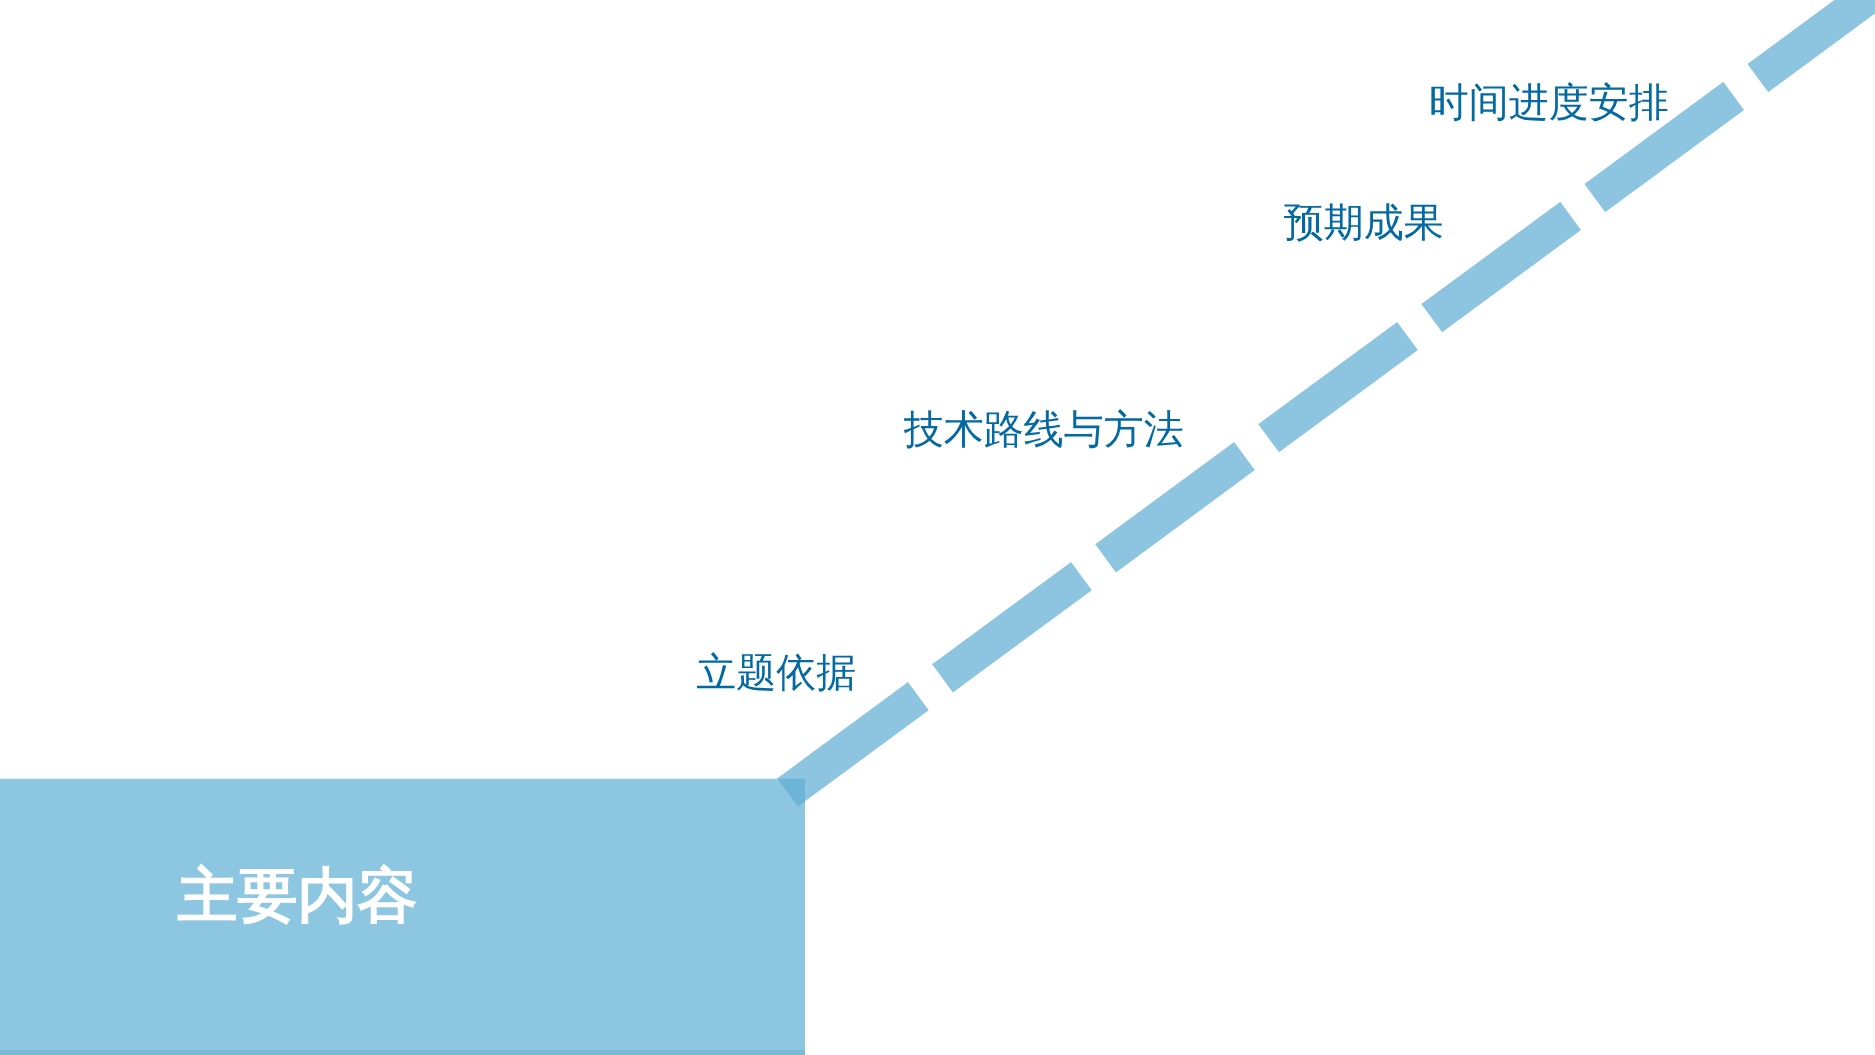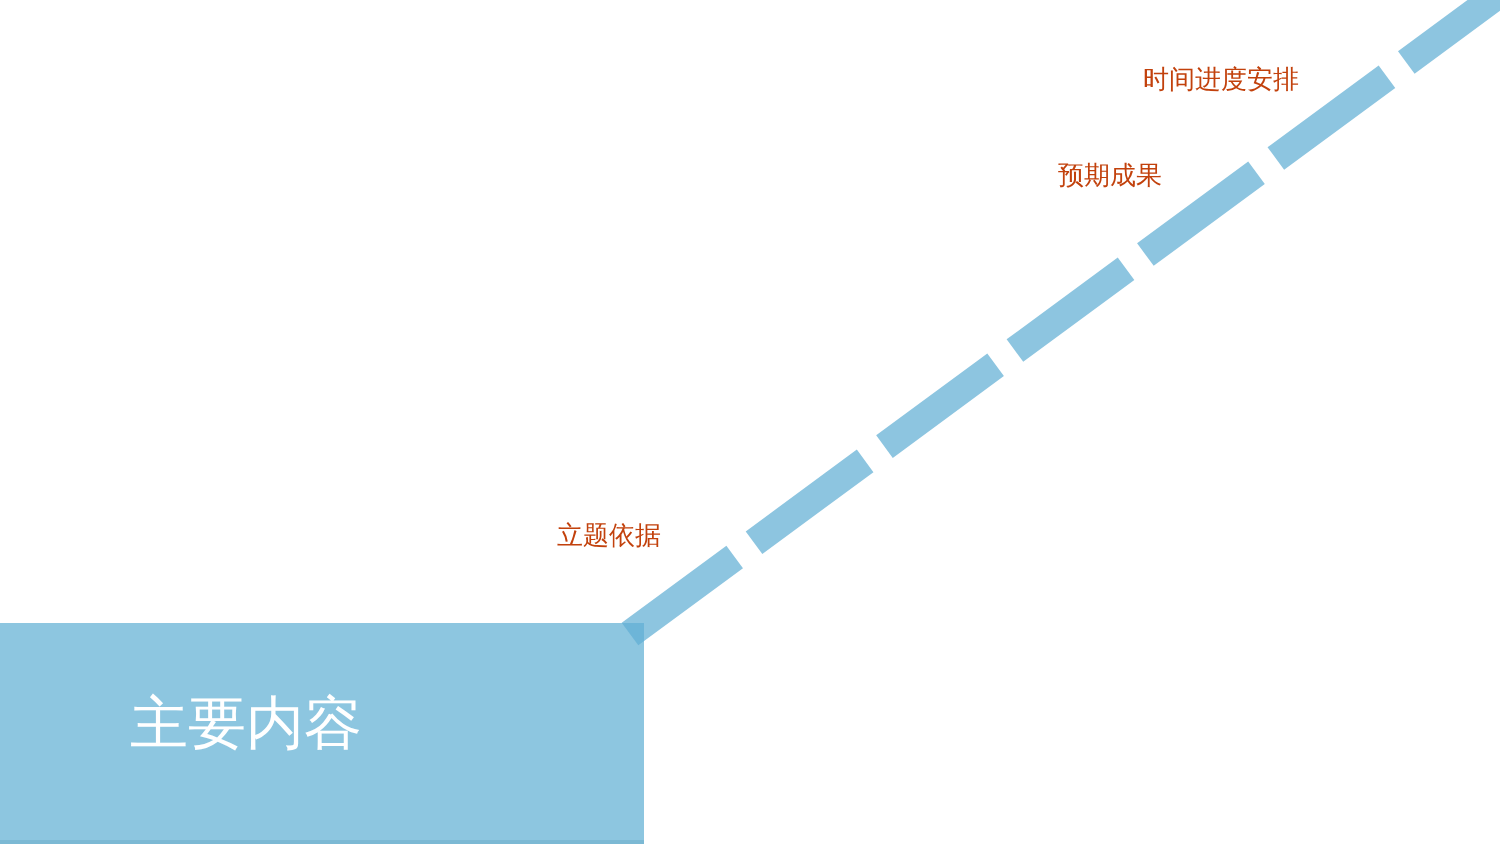--- a/index.html
+++ b/index.html
@@ -22,65 +22,66 @@
   .title-box-bottom-edge {
     position: absolute;
     left: 0;
     bottom: 0;
     width: 100%;
     height: 4px;
     background: #7cb9d4;
   }
   .slide-title {
     position: absolute;
-    left: 130px;
+    left: 142px;
     top: 694px;
-    font-size: 58px;
-    font-weight: 400;
+    font-size: 48px;
+    font-weight: 700;
     line-height: 1.0;
     color: #ffffff;
     white-space: nowrap;
     z-index: 3;
   }
   .line-svg {
     position: absolute;
     left: 0;
     top: 0;
     width: 1500px;
     height: 844px;
     z-index: 2;
     pointer-events: none;
   }
   .agenda-label {
     position: absolute;
-    font-size: 26px;
+    font-size: 32px;
     line-height: 1.0;
-    color: #c2410c;
+    color: #0369a1;
     white-space: nowrap;
     z-index: 4;
   }
   .i0 { left: 557px;  top: 522px; }
   .i1 { left: 683px;  top: 432px; }
   .i2 { left: 723px;  top: 327px; }
   .i3 { left: 817px;  top: 232px; }
-  .i4 { left: 1058px; top: 162px; }
+  .i4 { left: 1027px; top: 162px; }
   .i5 { left: 1143px; top: 66px;  }
 </style>
 </head>
 <body>
 
 <div class="slide">
 
   <div class="title-box">
     <div class="title-box-bottom-edge"></div>
   </div>
 
   <svg class="line-svg" viewBox="0 0 1500 844" aria-hidden="true">
     <line x1="630" y1="634" x2="1540" y2="-36" stroke="rgba(97,175,212,0.72)" stroke-width="28" stroke-dasharray="138 24" stroke-dashoffset="8"></line>
   </svg>
 
   <div class="slide-title">主要内容</div>
 
   <div class="agenda-label i0">立题依据</div>
+  <div class="agenda-label i2">技术路线与方法</div>
   <div class="agenda-label i4">预期成果</div>
   <div class="agenda-label i5">时间进度安排</div>
 
 </div>
 
 </body></html>

